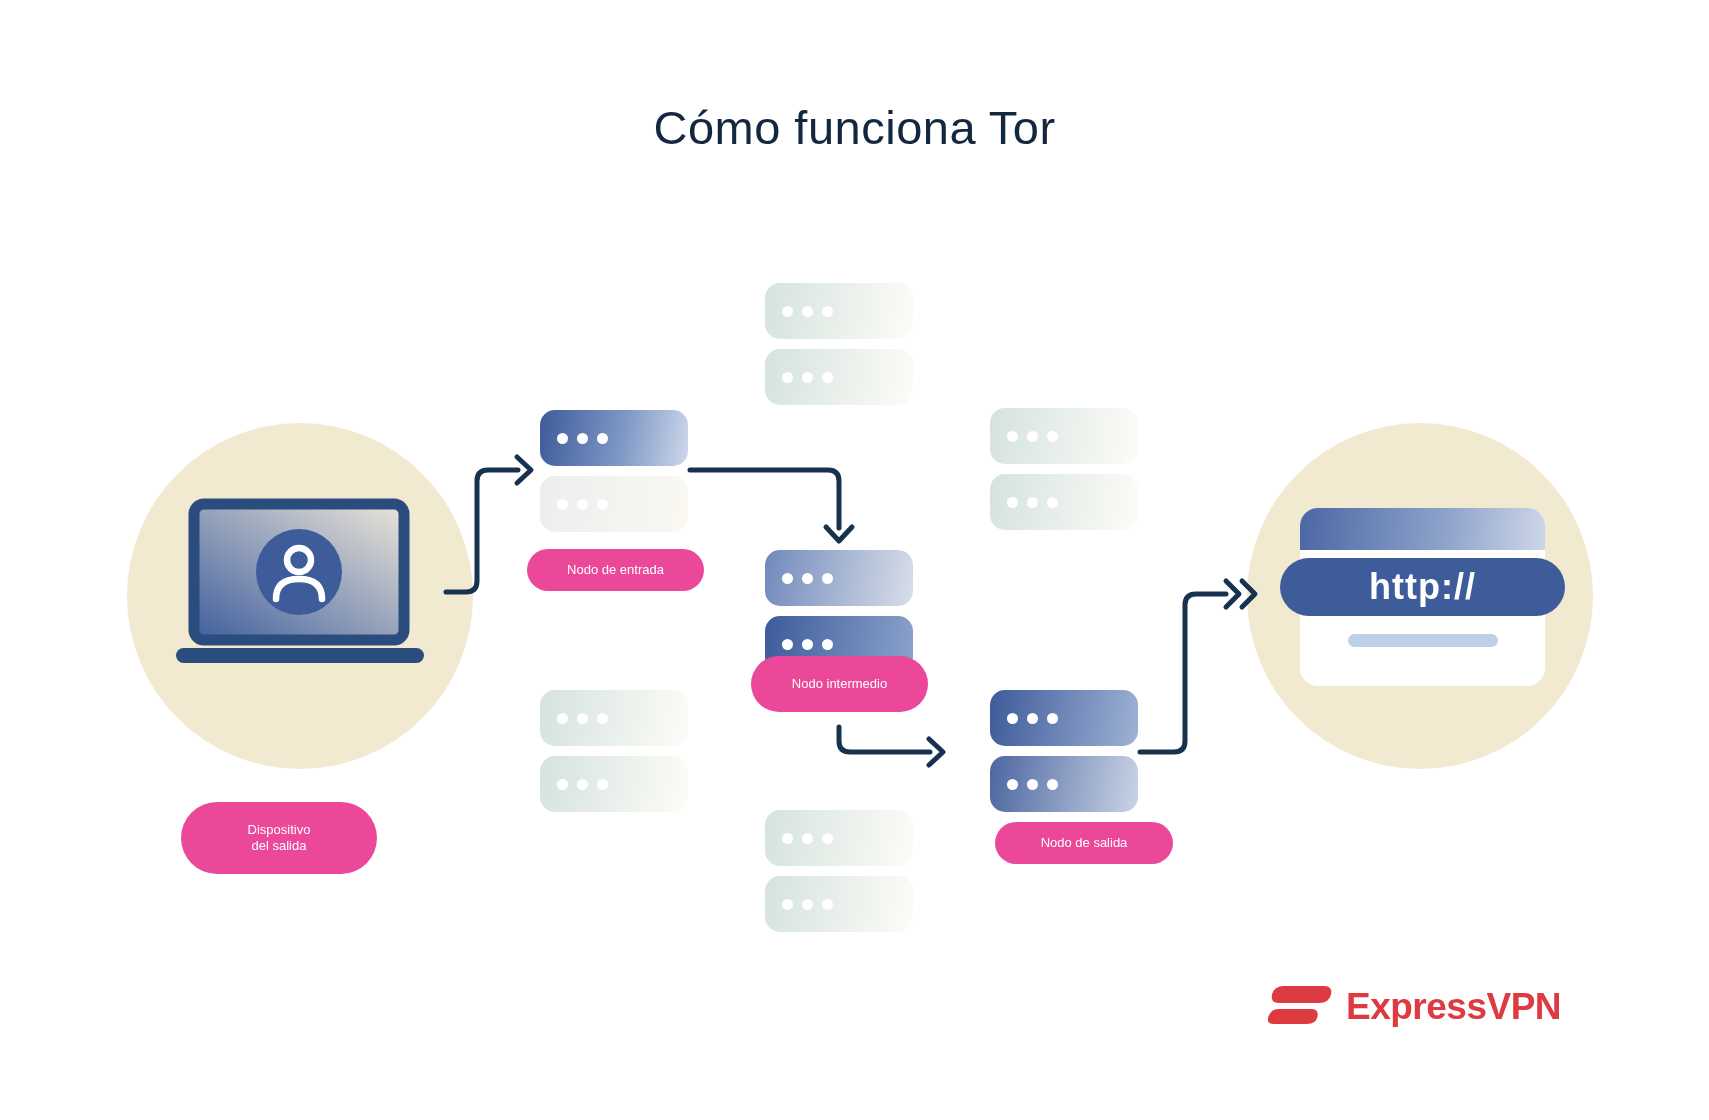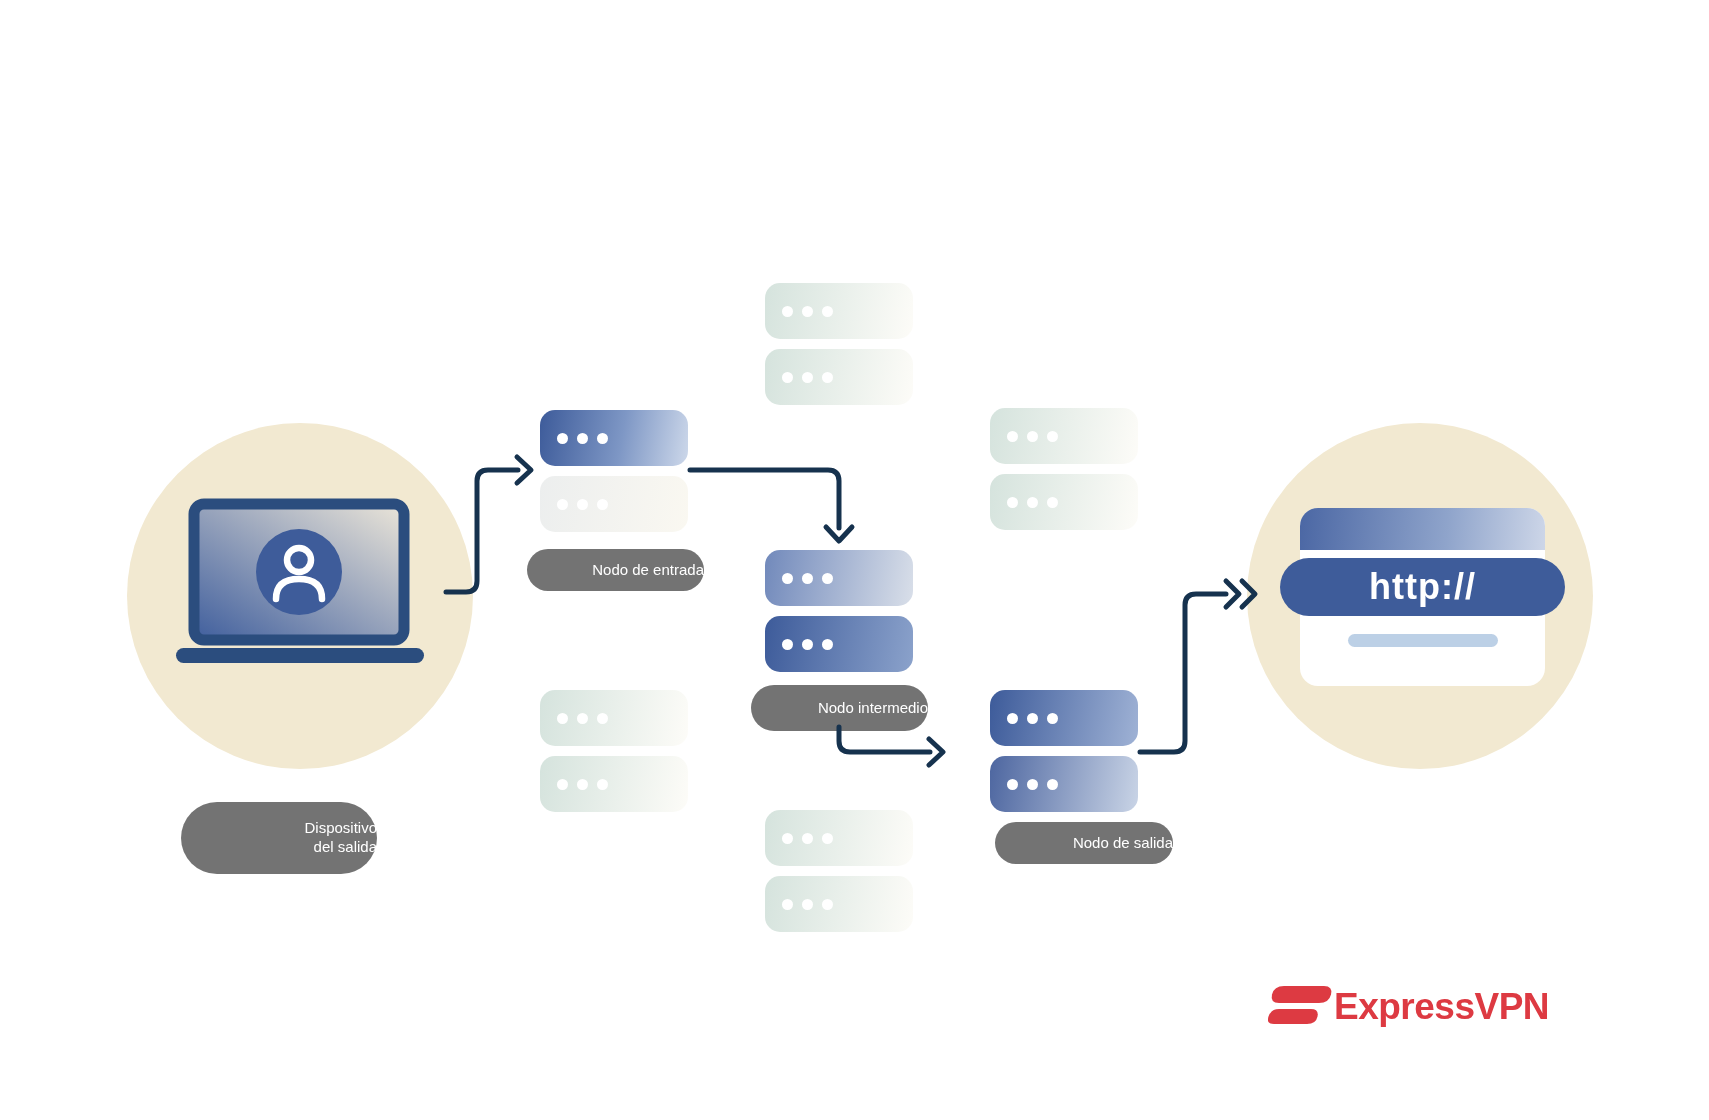--- a/index.html
+++ b/index.html
@@ -17,27 +17,27 @@
     color:#13273f;letter-spacing:.5px;
   }
 
   .bg-circle{position:absolute;width:346px;height:346px;border-radius:50%;background:#f2e9d1}
   #device-circle{left:127px;top:423px}
   #web-circle{left:1247px;top:423px}
 
   .laptop{position:absolute;left:172px;top:498px;width:256px;height:172px}
 
   .pill{
-    position:absolute;background:#737373;color:#ffffff;border-radius:999px;
-    display:flex;flex-direction:column;align-items:flex-end;justify-content:center;
-    text-align:center;font-size:15px;line-height:1.25;
+    position:absolute;background:#ec4899;color:#ffffff;border-radius:999px;
+    display:flex;flex-direction:column;align-items:center;justify-content:center;
+    text-align:center;font-size:13px;line-height:1.25;
   }
   #device-label{left:181px;top:802px;width:196px;height:72px}
   #entry-label {left:527px;top:549px;width:177px;height:42px}
-  #middle-label{left:751px;top:685px;width:177px;height:46px}
+  #middle-label{left:751px;top:656px;width:177px;height:56px}
   #exit-label  {left:995px;top:822px;width:178px;height:42px}
   #web-label   {left:1330px;top:814px;width:180px;height:46px}
 
   .server{position:absolute;width:148px;display:flex;flex-direction:column;gap:10px}
   .srv{height:56px;border-radius:15px;display:flex;align-items:center;gap:9px;
        padding-left:17px;box-sizing:border-box}
   .dot{width:11px;height:11px;border-radius:50%;background:#ffffff;flex:0 0 auto}
 
   .server.inactive .srv{background:linear-gradient(100deg,#d5e3dd 0%,#fdfcf8 100%)}
   .server.entry  .srv.t{background:linear-gradient(100deg,#3d5b9a 0%,#7e97c5 55%,#cdd8ea 100%)}
@@ -61,28 +61,29 @@
            border-radius:18px 18px 0 0;
            background:linear-gradient(95deg,#4b67a4 0%,#8fa4cb 60%,#cdd6e8 100%)}
   #url-pill{position:absolute;left:-20px;top:50px;width:285px;height:58px;border-radius:29px;
            background:#3e5c9a;display:flex;align-items:center;justify-content:center}
   #url-text{color:#ffffff;font-size:36px;font-weight:700;letter-spacing:1px}
   #content-bar{position:absolute;left:48px;top:126px;width:150px;height:13px;
            border-radius:7px;background:#bcd0e6}
 
   #arrows{position:absolute;inset:0;pointer-events:none}
 
-  #brand{position:absolute;left:1268px;top:982px;display:flex;align-items:center;gap:0}
+  #brand{position:absolute;left:1268px;top:982px;display:flex;align-items:center;gap:12px}
   #brand-name{color:#dd3a42;font-size:37px;font-weight:700;letter-spacing:-.5px}
 </style>
 </head>
 <body>
 
 <div id="canvas">
 
+  <div class="title">Cómo funciona Tor</div>
 
   <div class="bg-circle" id="device-circle"></div>
 
   <svg class="laptop" viewBox="0 0 256 172">
     <defs>
       <linearGradient id="scr" x1="0" y1="1" x2="1" y2="0">
         <stop offset="0" stop-color="#3f5e9d"></stop>
         <stop offset="1" stop-color="#ece6d9"></stop>
       </linearGradient>
     </defs>

